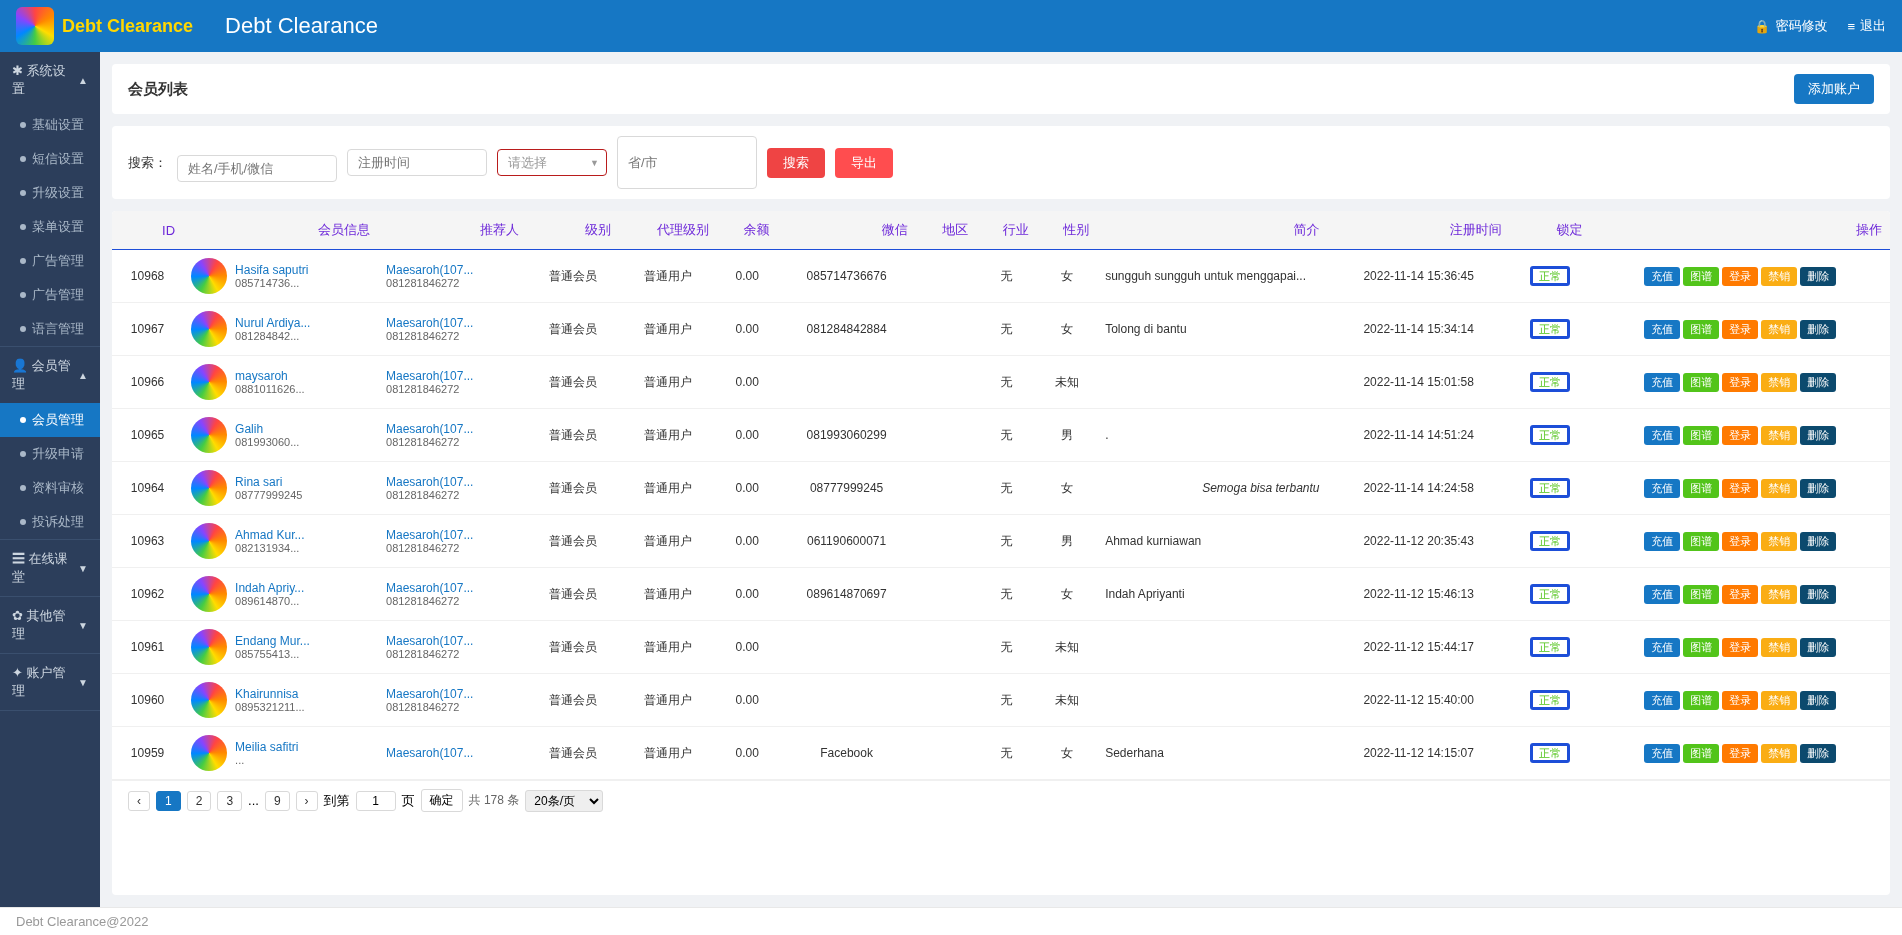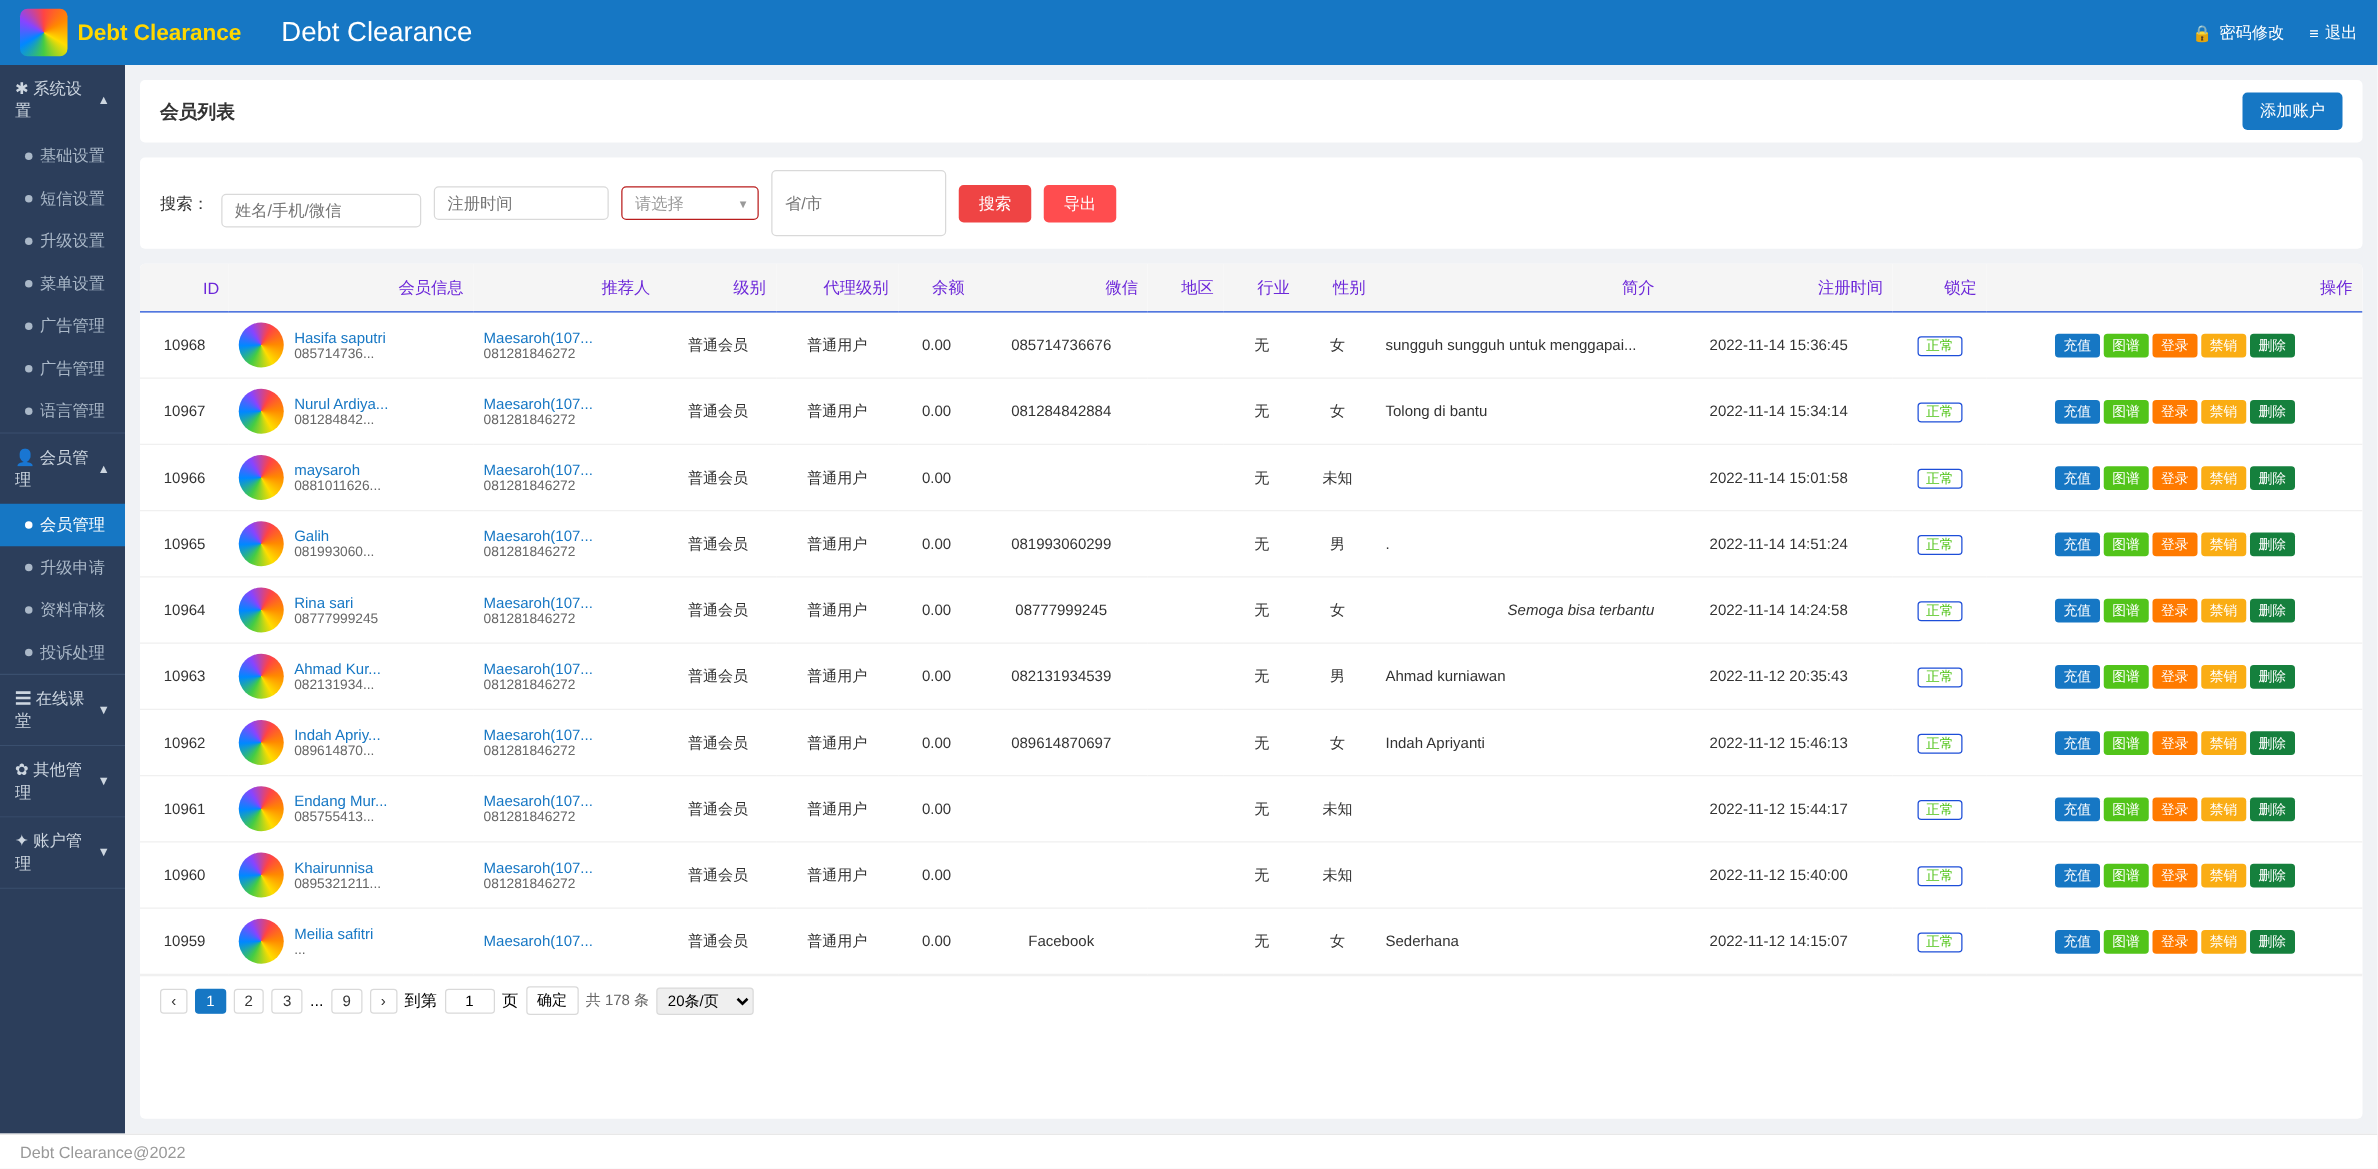--- a/index.html
+++ b/index.html
@@ -252,31 +252,31 @@
     .member-cell {
       display: flex;
       align-items: center;
       gap: 8px;
     }
     .referrer-info { text-align: left; }
     .referrer-name { color: #1677c4; font-size: 12px; }
     .referrer-phone { color: #666; font-size: 11px; }
     .badge-normal {
       background: #fff;
-      border: 1px solid #1d4ed8;
+      border: 3px solid #1d4ed8;
       color: #52c41a;
       padding: 1px 6px;
       border-radius: 3px;
       font-size: 11px;
     }
     .btn-charge { background: #1677c4; color: #fff; border: none; padding: 2px 7px; border-radius: 3px; cursor: pointer; font-size: 11px; }
     .btn-qr { background: #52c41a; color: #fff; border: none; padding: 2px 7px; border-radius: 3px; cursor: pointer; font-size: 11px; }
     .btn-login { background: #ff7a00; color: #fff; border: none; padding: 2px 7px; border-radius: 3px; cursor: pointer; font-size: 11px; }
     .btn-forbid { background: #faad14; color: #fff; border: none; padding: 2px 7px; border-radius: 3px; cursor: pointer; font-size: 11px; }
-    .btn-delete { background: #15803d; color: #fff; border: none; padding: 2px 7px; border-radius: 3px; cursor: pointer; font-size: 11px; }
+    .btn-delete { background: #0c4a6e; color: #fff; border: none; padding: 2px 7px; border-radius: 3px; cursor: pointer; font-size: 11px; }
     .action-buttons { display: flex; flex-wrap: wrap; gap: 3px; justify-content: center; }
 
     
     .pagination {
       background: #fff;
       padding: 8px 16px;
       display: flex;
       align-items: center;
       gap: 6px;
       border-top: 1px solid #f0f0f0;
@@ -685,21 +685,21 @@
       </td>
       <td>
         <div class="referrer-info">
           <div class="referrer-name">Maesaroh(107...</div>
           <div class="referrer-phone">081281846272</div>
         </div>
       </td>
       <td>普通会员</td>
       <td>普通用户</td>
       <td>0.00</td>
-      <td>082131934539</td>
+      <td>061190600071</td>
       <td></td>
       <td>无</td>
       <td>男</td>
       <td style="text-align:left;max-width:160px;overflow:hidden;text-overflow:ellipsis;white-space:nowrap;">Ahmad kurniawan</td>
       <td>2022-11-12 20:35:43</td>
       <td>
         <span class="badge-normal">正常</span>
       </td>
       <td>
         <div class="action-buttons">

